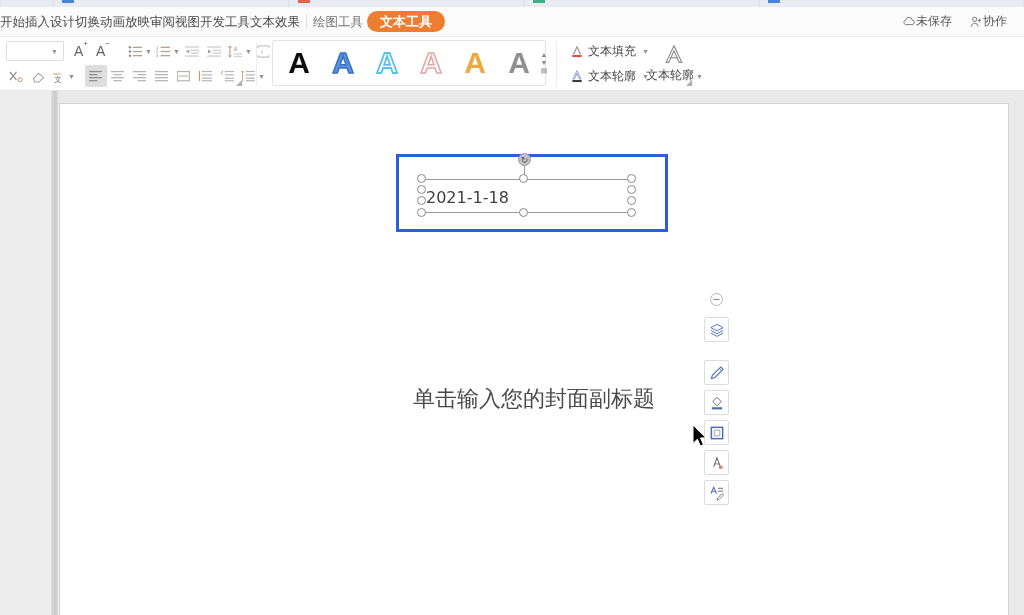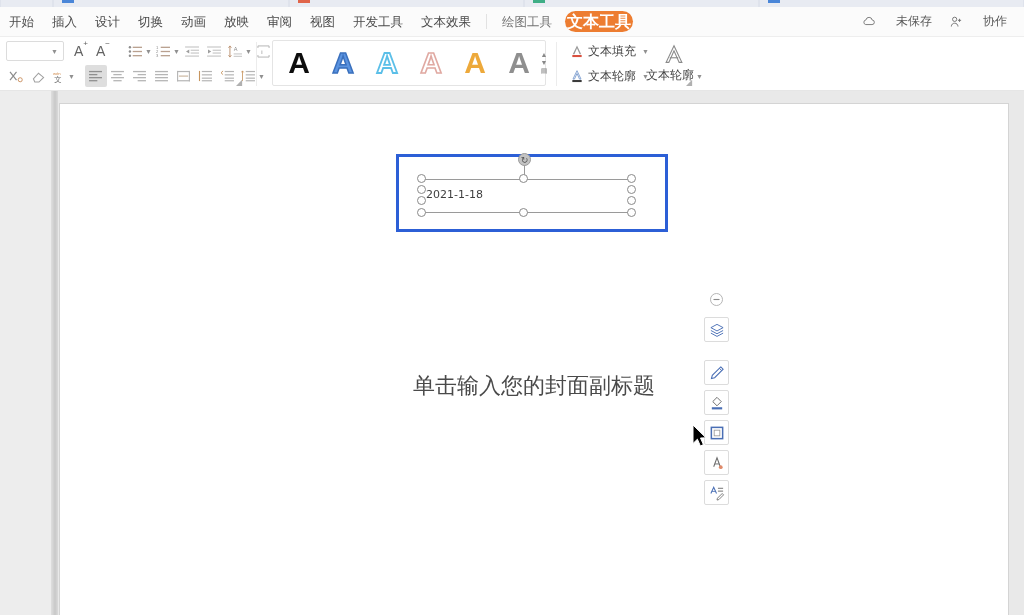--- a/index.html
+++ b/index.html
@@ -29,46 +29,46 @@
 
   
   .menubar {
     position: absolute; top: 7px; left: 0; width: 1024px; height: 30px;
     background: #fbfbfb;
     display: flex; align-items: center;
     border-bottom: 1px solid #eeeeee;
   }
   .menu-item {
     font-size: 12.5px; color: #4a4a4a;
-    padding: 0 9px; height: 30px; line-height: 30px;
+    padding: 0 0; height: 30px; line-height: 30px;
     white-space: nowrap; cursor: default;
   }
   .menu-sep {
     width: 1px; height: 15px; background: #e2e2e2; margin: 0 6px;
   }
   .menu-item.draw-tool { color: #737373; }
   .pill {
     background: #ed7d31; color: #ffffff;
-    font-size: 16px; font-weight: bold;
-    border-radius: 11px; padding: 3px 2px;
+    font-size: 13px; font-weight: bold;
+    border-radius: 11px; padding: 3px 13px;
     margin-left: 4px; white-space: nowrap;
     line-height: 15px;
   }
   .searchbox {
     display: flex; align-items: center; gap: 5px;
     background: #f2f2f2; border-radius: 12px;
     height: 21px; padding: 0 11px; margin-left: 10px;
   }
   .searchbox .stxt { font-size: 12px; color: #8d8d8d; white-space: nowrap; }
   .menu-right {
     margin-left: auto; display: flex; align-items: center; gap: 4px;
     padding-right: 10px;
   }
   .mr-item {
-    display: flex; align-items: center; gap: 20px;
+    display: flex; align-items: center; gap: 0;
     font-size: 12px; color: #5a5a5a; padding: 0 7px; white-space: nowrap;
   }
 
   
   .ribbon {
     position: absolute; top: 37px; left: 0; width: 1024px; height: 54px;
     background: #ffffff;
     border-bottom: 1px solid #e6e6e6;
   }
   .rib-row { position: absolute; left: 0; width: 1024px; height: 24px;
@@ -135,41 +135,41 @@
     overflow: hidden;
   }
   .slide-title {
     position: absolute; left: 0; top: 196px; width: 948px;
     text-align: center;
     font-size: 56px; font-weight: bold; color: #262626;
     letter-spacing: 2px;
     font-family: "DejaVu Sans", sans-serif;
   }
   .slide-sub {
-    position: absolute; left: 0; top: 267px; width: 948px;
+    position: absolute; left: 0; top: 280px; width: 948px;
     text-align: center;
     font-size: 22px; color: #4a4a4a;
     font-family: "DejaVu Sans", sans-serif;
   }
 
   
   .selbox {
     position: absolute; left: 336px; top: 50px;
     width: 272px; height: 78px;
     border: 3px solid #2c5fd6;
     background: transparent;
   }
   .inner-frame {
     position: absolute; left: 23px; top: 22px;
     width: 210px; height: 34px;
     border-top: 1px solid #9a9a9a; border-bottom: 1px solid #9a9a9a;
   }
   .datetext {
     position: absolute; left: 27px; top: 31px;
-    font-size: 11px; color: #3f3f3f;
+    font-size: 16px; color: #3f3f3f;
     font-family: "DejaVu Sans", sans-serif;
     white-space: nowrap;
   }
   .handle {
     position: absolute; width: 9px; height: 9px; border-radius: 50%;
     background: #ffffff; border: 1px solid #8a8a8a;
   }
   .rot-stem {
     position: absolute; width: 1px; height: 14px; background: #9a9a9a;
   }

